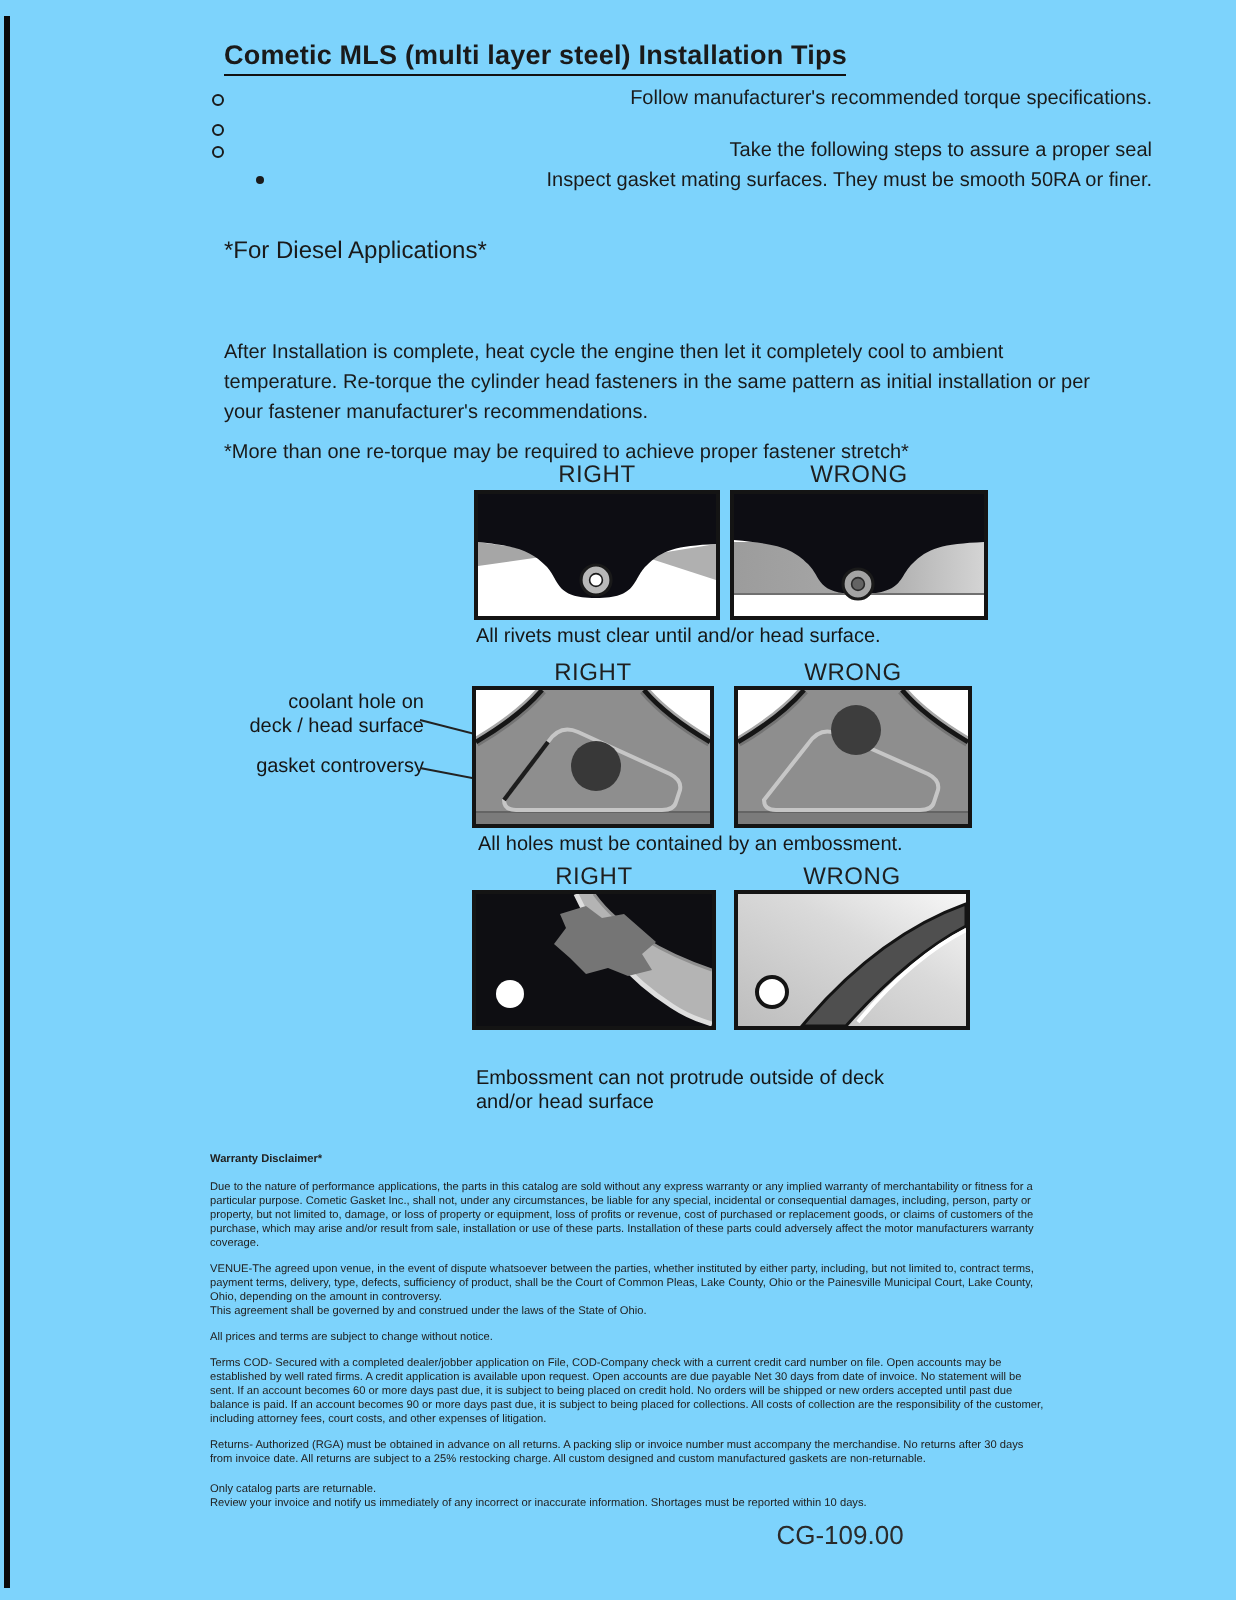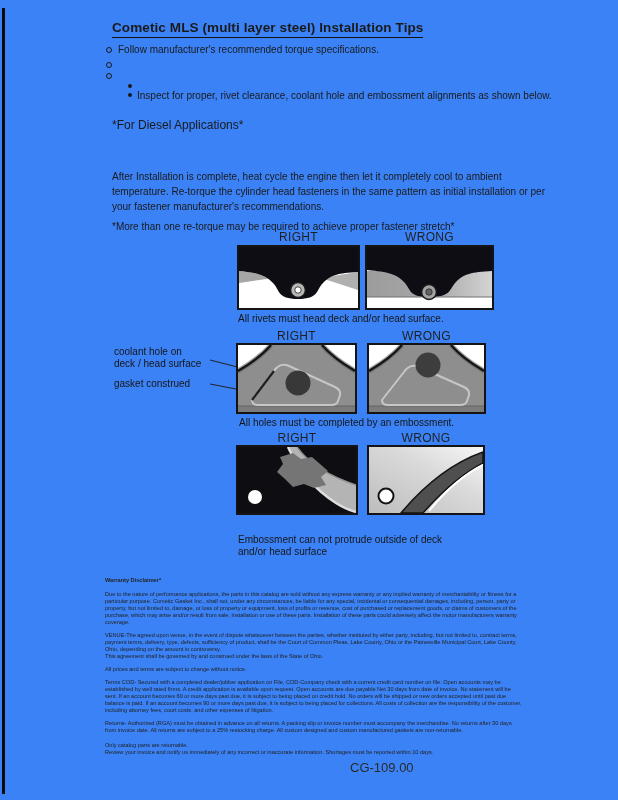--- a/index.html
+++ b/index.html
@@ -1,79 +1,77 @@
 <!DOCTYPE html>
 <html><head>
 <meta charset="utf-8">
 <style>
   html,body{margin:0;padding:0;background:#ffffff;}
   #page{
-    position:relative;width:618px;height:800px;background:#3b82f6;overflow:hidden;
+    position:relative;width:618px;height:800px;background:#7dd3fc;overflow:hidden;
     font-family:"Liberation Sans", sans-serif;color:#1a1a1a;
   }
   .abs{position:absolute;}
   
   #scan-line{left:2px;top:8px;width:3px;height:786px;background:#0a0a0a;}
   
   #title{left:112px;top:20px;font-size:13.5px;font-weight:bold;letter-spacing:0.1px;
     border-bottom:1.6px solid #111;padding-bottom:2px;}
   
   #bullets{left:106px;top:42px;font-size:10px;line-height:15px;width:470px;}
-  .brow{display:flex;align-items:flex-start;}
+  .brow{display:flex;align-items:flex-start;justify-content:space-between;}
   .bullet-o{width:4px;height:4px;border:1px solid #1a1a1a;border-radius:50%;
     margin:5px 6px 0 0;flex:0 0 auto;}
   .bullet-f{width:4px;height:4px;background:#1a1a1a;border-radius:50%;
     margin:5px 5px 0 0;flex:0 0 auto;}
   .indent{margin-left:22px;}
   
   #diesel-h{left:112px;top:118px;font-size:12px;font-weight:normal;}
   .para{font-size:10px;line-height:15px;width:442px;}
   #diesel-p1{left:112px;top:136px;}
   #diesel-p2{left:112px;top:169px;}
   #retorque{left:112px;top:221px;font-size:10px;}
   
   .rw-label{font-size:12px;color:#1f1f1f;text-align:center;letter-spacing:0.3px;}
   .panel{border:2px solid #141414;background:#fff;box-sizing:border-box;}
   .panel svg{display:block;width:100%;height:100%;}
   .caption{font-size:10px;color:#161616;}
-  .small-label{font-size:10px;color:#161616;text-align:left;white-space:pre-line;line-height:12px;}
+  .small-label{font-size:10px;color:#161616;text-align:right;white-space:pre-line;line-height:12px;}
   
   #disclaimer{left:105px;top:577px;width:418px;font-size:5.6px;line-height:7px;color:#222;}
   #disclaimer .dp{margin:0 0 6px 0;}
   #disclaimer .dp.tight{margin-bottom:0;}
   #disclaimer .dh{font-weight:bold;margin:0 0 7px 0;}
   
-  #pagenum{left:350px;top:760px;width:140px;font-size:13px;color:#2a2a2a;}
+  #pagenum{left:350px;top:760px;width:140px;text-align:center;font-size:13px;color:#2a2a2a;}
 </style>
 </head>
 <body>
 
 <div id="page">
 
   <div id="scan-line" class="abs"></div>
 
   <div id="title" class="abs">Cometic MLS (multi layer steel) Installation Tips</div>
 
   <div id="bullets" class="abs">
     <div class="brow">
       <span class="bullet-o"></span>
       <span>Follow manufacturer's recommended torque specifications.</span>
     </div>
     <div class="brow">
       <span class="bullet-o"></span>
     </div>
     <div class="brow">
       <span class="bullet-o"></span>
+      <span>Take the following steps to assure a proper seal</span>
     </div>
     <div class="brow indent">
       <span class="bullet-f"></span>
-    </div>
-    <div class="brow indent">
-      <span class="bullet-f"></span>
-      <span>Inspect for proper, rivet clearance, coolant hole and embossment alignments as shown below.</span>
+      <span>Inspect gasket mating surfaces.  They must be smooth 50RA or finer.</span>
     </div>
   </div>
 
   <div id="diesel-h" class="abs">*For Diesel Applications*</div>
   <div id="diesel-p2" class="abs para">After Installation is complete, heat cycle the engine then let it completely cool to ambient temperature. Re-torque the cylinder head fasteners in the same pattern as initial installation or per your fastener manufacturer's recommendations.</div>
   <div id="retorque" class="abs">*More than one re-torque may be required to achieve proper fastener stretch*</div>
 
   <div class="abs rw-label" style="left:237px;top:230px;width:123px;">RIGHT</div>
   <div class="abs rw-label" style="left:365px;top:230px;width:129px;">WRONG</div>
 
@@ -98,28 +96,28 @@
       </defs>
       <rect x="0" y="24" width="125" height="26" fill="url(#dg1)"></rect>
       <path d="M0,0 H125 V24 C104,25 97,27 89,35 C82,42 85,50 62,50 C41,50 44,42 37,35 C29,27 22,25 0,23 Z" fill="#0d0d13"></path>
       <rect x="0" y="50" width="125" height="11" fill="#ffffff"></rect>
       <line x1="0" y1="50" x2="125" y2="50" stroke="#707070" stroke-width="1"></line>
       <circle cx="62" cy="45" r="7.5" fill="#a3a3a3" stroke="#1a1a1a" stroke-width="1.6"></circle>
       <circle cx="62" cy="45" r="3.2" fill="#636363" stroke="#2a2a2a" stroke-width="0.8"></circle>
     </svg>
   </div>
 
-  <div class="abs caption" style="left:238px;top:313px;">All rivets must head deck and/or head surface.</div>
+  <div class="abs caption" style="left:238px;top:313px;">All rivets must clear until and/or head surface.</div>
 
   <div class="abs rw-label" style="left:236px;top:329px;width:121px;">RIGHT</div>
   <div class="abs rw-label" style="left:367px;top:329px;width:119px;">WRONG</div>
 
   <div class="abs small-label" style="left:114px;top:346px;width:98px;">coolant hole on
 deck / head surface</div>
-  <div class="abs small-label" style="left:114px;top:378px;width:98px;">gasket construed</div>
+  <div class="abs small-label" style="left:114px;top:378px;width:98px;">gasket controversy</div>
 
   <svg class="abs" style="left:208px;top:352px;" width="95" height="48">
     <line x1="2" y1="8" x2="88" y2="30" stroke="#222" stroke-width="1"></line>
     <line x1="2" y1="32" x2="54" y2="42" stroke="#222" stroke-width="1"></line>
   </svg>
 
   <div class="abs panel" style="left:236px;top:343px;width:121px;height:71px;">
     <svg viewBox="0 0 117 67" preserveAspectRatio="none">
       <rect width="117" height="67" fill="#8e8e8e"></rect>
       <rect x="0" y="61" width="117" height="6" fill="#7b7b7b"></rect>
@@ -145,21 +143,21 @@
       <path d="M33,0 Q22,13 0,26" fill="none" stroke="#5f5f5f" stroke-width="5" opacity="0.55"></path>
       <path d="M33,0 Q22,13 0,26" fill="none" stroke="#161616" stroke-width="2.4"></path>
       <path d="M115,26 Q93,13 82,0 H115 Z" fill="#ffffff"></path>
       <path d="M82,0 Q93,13 115,26" fill="none" stroke="#5f5f5f" stroke-width="5" opacity="0.55"></path>
       <path d="M82,0 Q93,13 115,26" fill="none" stroke="#161616" stroke-width="2.4"></path>
       <path d="M13,55 L35,27 Q41,18 50,22 L95,42 Q101,45 100,50 L98,56 Q97,60 91,60 L19,60 Q13,60 13,55 Z" fill="none" stroke="#c6c6c6" stroke-width="2"></path>
       <circle cx="59" cy="20" r="12.5" fill="#3d3d3d"></circle>
     </svg>
   </div>
 
-  <div class="abs caption" style="left:239px;top:417px;">All holes must be completed by an embossment.</div>
+  <div class="abs caption" style="left:239px;top:417px;">All holes must be contained by an embossment.</div>
 
   <div class="abs rw-label" style="left:236px;top:431px;width:122px;">RIGHT</div>
   <div class="abs rw-label" style="left:367px;top:431px;width:118px;">WRONG</div>
 
   <div class="abs panel" style="left:236px;top:445px;width:122px;height:70px;">
     <svg viewBox="0 0 118 66" preserveAspectRatio="none">
       <rect width="118" height="66" fill="#0e0e12"></rect>
       <path d="M50,0 C60,22 76,42 98,56 C104,60 111,63 118,65 L118,38 C97,31 72,18 59,0 Z" fill="#b4b4b4"></path>
       <path d="M50,0 C60,22 76,42 98,56 C104,60 111,63 118,65" fill="none" stroke="#dedede" stroke-width="2.5"></path>
       <path d="M59,0 C71,17 94,30 118,38" fill="none" stroke="#8f8f8f" stroke-width="1.5"></path>

